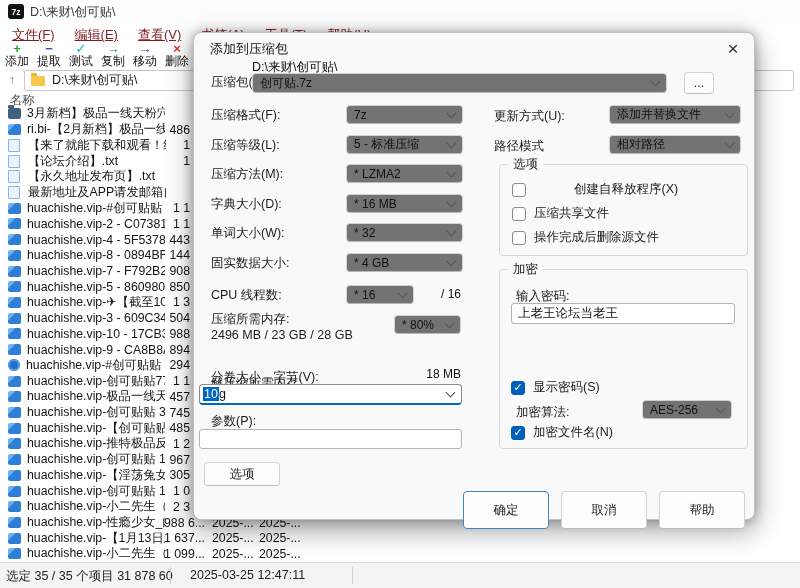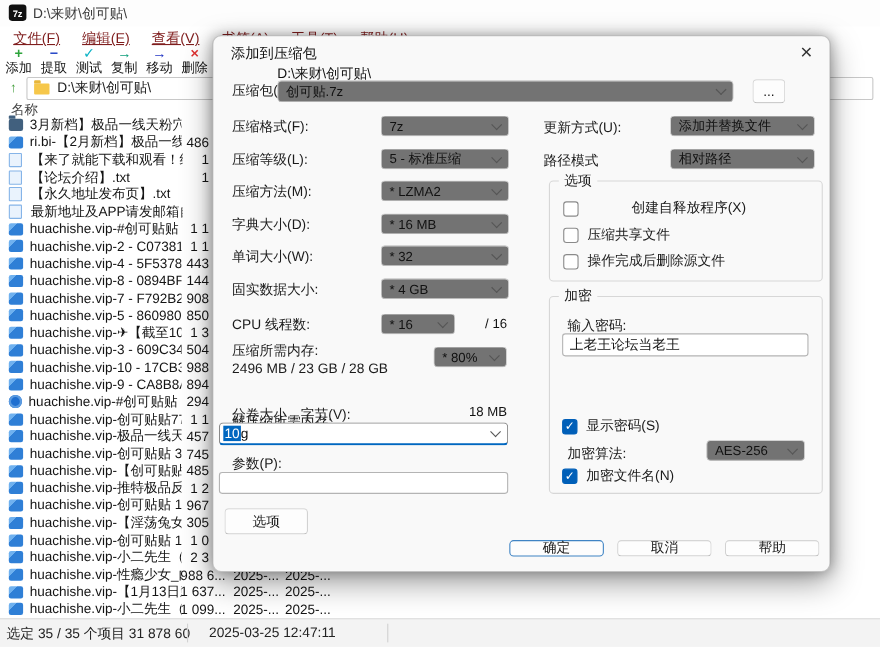--- a/index.html
+++ b/index.html
@@ -66,21 +66,21 @@
             border-bottom:2px solid #0067c0;border-radius:4px;box-sizing:border-box;display:flex;align-items:center;
             justify-content:space-between;padding:0 7px 0 3px;font-size:12.5px;}
   .volsel{background:#0067c0;color:#fff;padding:0 1px;}
   .volrest{color:#111;}
   .group{position:absolute;border:1px solid #d7d7d7;border-radius:4px;}
   .glegend{position:absolute;top:-9px;left:8px;background:#f9f9f9;padding:0 5px;font-size:12.5px;color:#1b1b1b;}
   .cbrow{position:absolute;display:flex;align-items:center;left:12px;}
   .cbox{width:14px;height:14px;border-radius:3px;background:#fff;border:1px solid #8a8a8a;box-sizing:border-box;flex:none;}
   .cbox.on{background:#005fb8;border-color:#005fb8;color:#fff;font-size:11px;display:flex;align-items:center;justify-content:center;}
   .cblabel{margin-left:8px;font-size:12.5px;color:#1b1b1b;white-space:nowrap;}
-  .btn{position:absolute;height:15px;background:#fdfdfd;border:1px solid #d2d2d2;border-bottom-color:#bdbdbd;border-radius:4px;
+  .btn{position:absolute;height:38px;background:#fdfdfd;border:1px solid #d2d2d2;border-bottom-color:#bdbdbd;border-radius:4px;
        display:flex;align-items:center;justify-content:center;font-size:12.5px;color:#1b1b1b;box-sizing:border-box;}
   .btn.primary{border:1px solid #3f84c4;}
   .suffix{position:absolute;text-align:right;font-size:12px;color:#111;white-space:nowrap;}
 </style>
 </head>
 <body>
 
 <div class="screen">
 
   <div class="titlebar">

